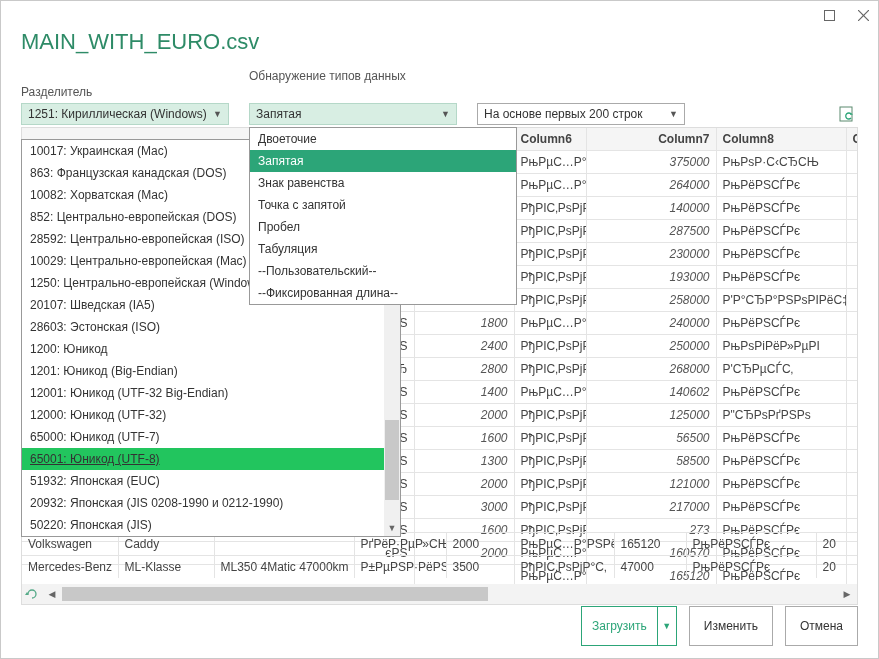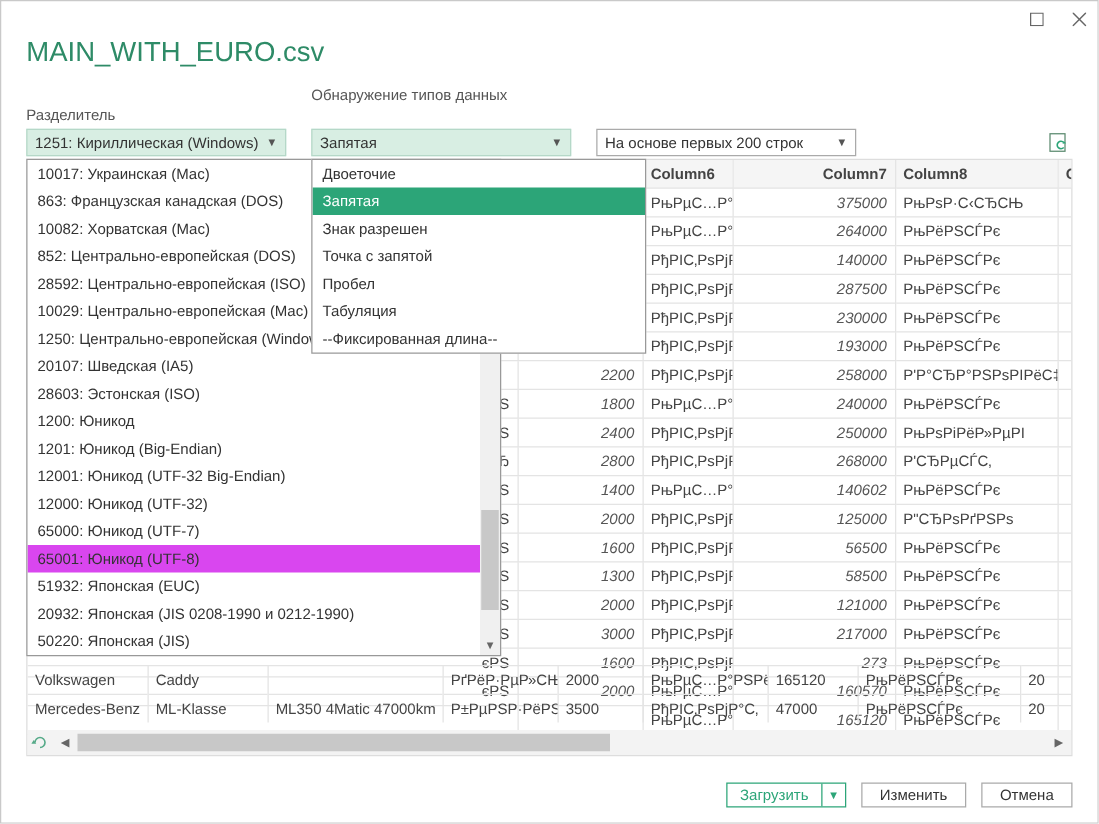--- a/index.html
+++ b/index.html
@@ -21,22 +21,22 @@
   .cw1 { width: 208px; text-align: center; }
   .cw2 { width: 208px; }
   .cw3 { width: 208px; }
   .refresh-ico { width: 22px; height: 22px; margin-left: auto; display: flex; align-items: center; justify-content: center; cursor: pointer; }
 
   .body-area { position: relative; padding: 0 20px; margin-top: 2px; }
   .dropdown { position: absolute; background: #fff; border: 1px solid #999; z-index: 10; max-height: 400px; overflow: hidden; }
   .dropdown-inner { overflow-y: hidden; }
   .dd-item { padding: 4px 8px; white-space: nowrap; cursor: pointer; color: #333; }
   .dd-item.selected { background: #2ca578; color: #fff; }
-  .dd-item.highlight { background: #d946ef; }
-  .dd-encoding { left: 20px; top: 0; width: 380px; }
+  .dd-item.highlight { background: #22c55e; text-decoration: underline; }
+  .dd-encoding { left: 20px; top: 12px; width: 380px; }
   .dd-encoding .scroll-wrap { position: relative; height: 396px; }
   .dd-encoding .scrollbar { position: absolute; right: 0; top: 0; width: 16px; height: 100%; background: #f0f0f0; display: flex; flex-direction: column; align-items: center; justify-content: space-between; }
   .sb-arrow { width: 16px; height: 16px; display: flex; align-items: center; justify-content: center; color: #666; font-size: 9px; cursor: pointer; }
   .sb-thumb { position: absolute; width: 14px; left: 1px; background: #c8c8c8; border-radius: 0; }
   .dd-delimiter { left: 248px; top: 0; width: 268px; }
 
   .grid-zone { margin-top: 0; border: 1px solid #ddd; position: relative; height: 478px; overflow: hidden; }
   .grid-table { width: 100%; border-collapse: collapse; table-layout: fixed; }
   .grid-table th, .grid-table td { border-right: 1px solid #e4e4e4; border-bottom: 1px solid #e4e4e4; padding: 4px 6px; text-align: left; white-space: nowrap; overflow: hidden; color: #444; }
   .grid-table th { background: #f5f5f5; font-weight: 600; height: 22px; }
@@ -49,21 +49,21 @@
   .lower-rows { position: absolute; bottom: 26px; left: 0; width: 100%; }
   .lower-rows table { width: 100%; border-collapse: collapse; table-layout: fixed; }
   .lower-rows td { border-right: 1px solid #e4e4e4; border-top: 1px solid #e4e4e4; padding: 4px 6px; white-space: nowrap; overflow: hidden; color: #444; height: 22px; }
   .hscroll { position: absolute; left: 0; bottom: 0; height: 20px; width: 100%; background: #f3f3f3; display: flex; align-items: center; }
   .hscroll .sb-arrow { height: 20px; width: 20px; }
   .hscroll .track { flex: 1; position: relative; height: 100%; }
   .hscroll .thumb { position: absolute; height: 14px; top: 3px; background: #c8c8c8; }
   .rot-ico { width: 16px; height: 16px; margin: 2px; display:flex; align-items:center; justify-content:center; }
 
   .button-row { position: absolute; bottom: 12px; right: 20px; display: flex; gap: 12px; }
-  .btn { height: 20px; border: 1px solid #aaa; background: #fff; padding: 0 14px; display: flex; align-items: center; cursor: pointer; color: #333; }
+  .btn { height: 40px; border: 1px solid #aaa; background: #fff; padding: 0 14px; display: flex; align-items: center; cursor: pointer; color: #333; }
   .btn.primary { border-color: #2ca578; color: #2ca578; display: flex; padding: 0; }
   .btn.primary .main { padding: 0 10px; border-right: 1px solid #2ca578; display:flex; align-items:center; height:100%; }
   .btn.primary .drop { width: 18px; display:flex; align-items:center; justify-content:center; font-size: 9px; }
 </style>
 </head>
 <body>
 
 <div class="window">
   <div class="titlebar">
     <div class="win-btn">
@@ -377,24 +377,25 @@
           <div class="sb-thumb" style="top:280px; height:80px"></div>
           <div class="sb-arrow">▼</div>
         </div>
       </div>
     </div>
 
     <div class="dropdown dd-delimiter">
       <div id="delim-list">
           <div class="dd-item">Двоеточие</div>
           <div class="dd-item selected">Запятая</div>
-          <div class="dd-item">Знак разрешен</div>
+          <div class="dd-item">Знак равенства</div>
           <div class="dd-item">Точка с запятой</div>
           <div class="dd-item">Пробел</div>
           <div class="dd-item">Табуляция</div>
+          <div class="dd-item">--Пользовательский--</div>
           <div class="dd-item">--Фиксированная длина--</div>
         </div>
     </div>
 
   </div>
 
   <div class="button-row">
     <div class="btn primary">
       <span class="main">Загрузить</span>
       <span class="drop">▼</span>

